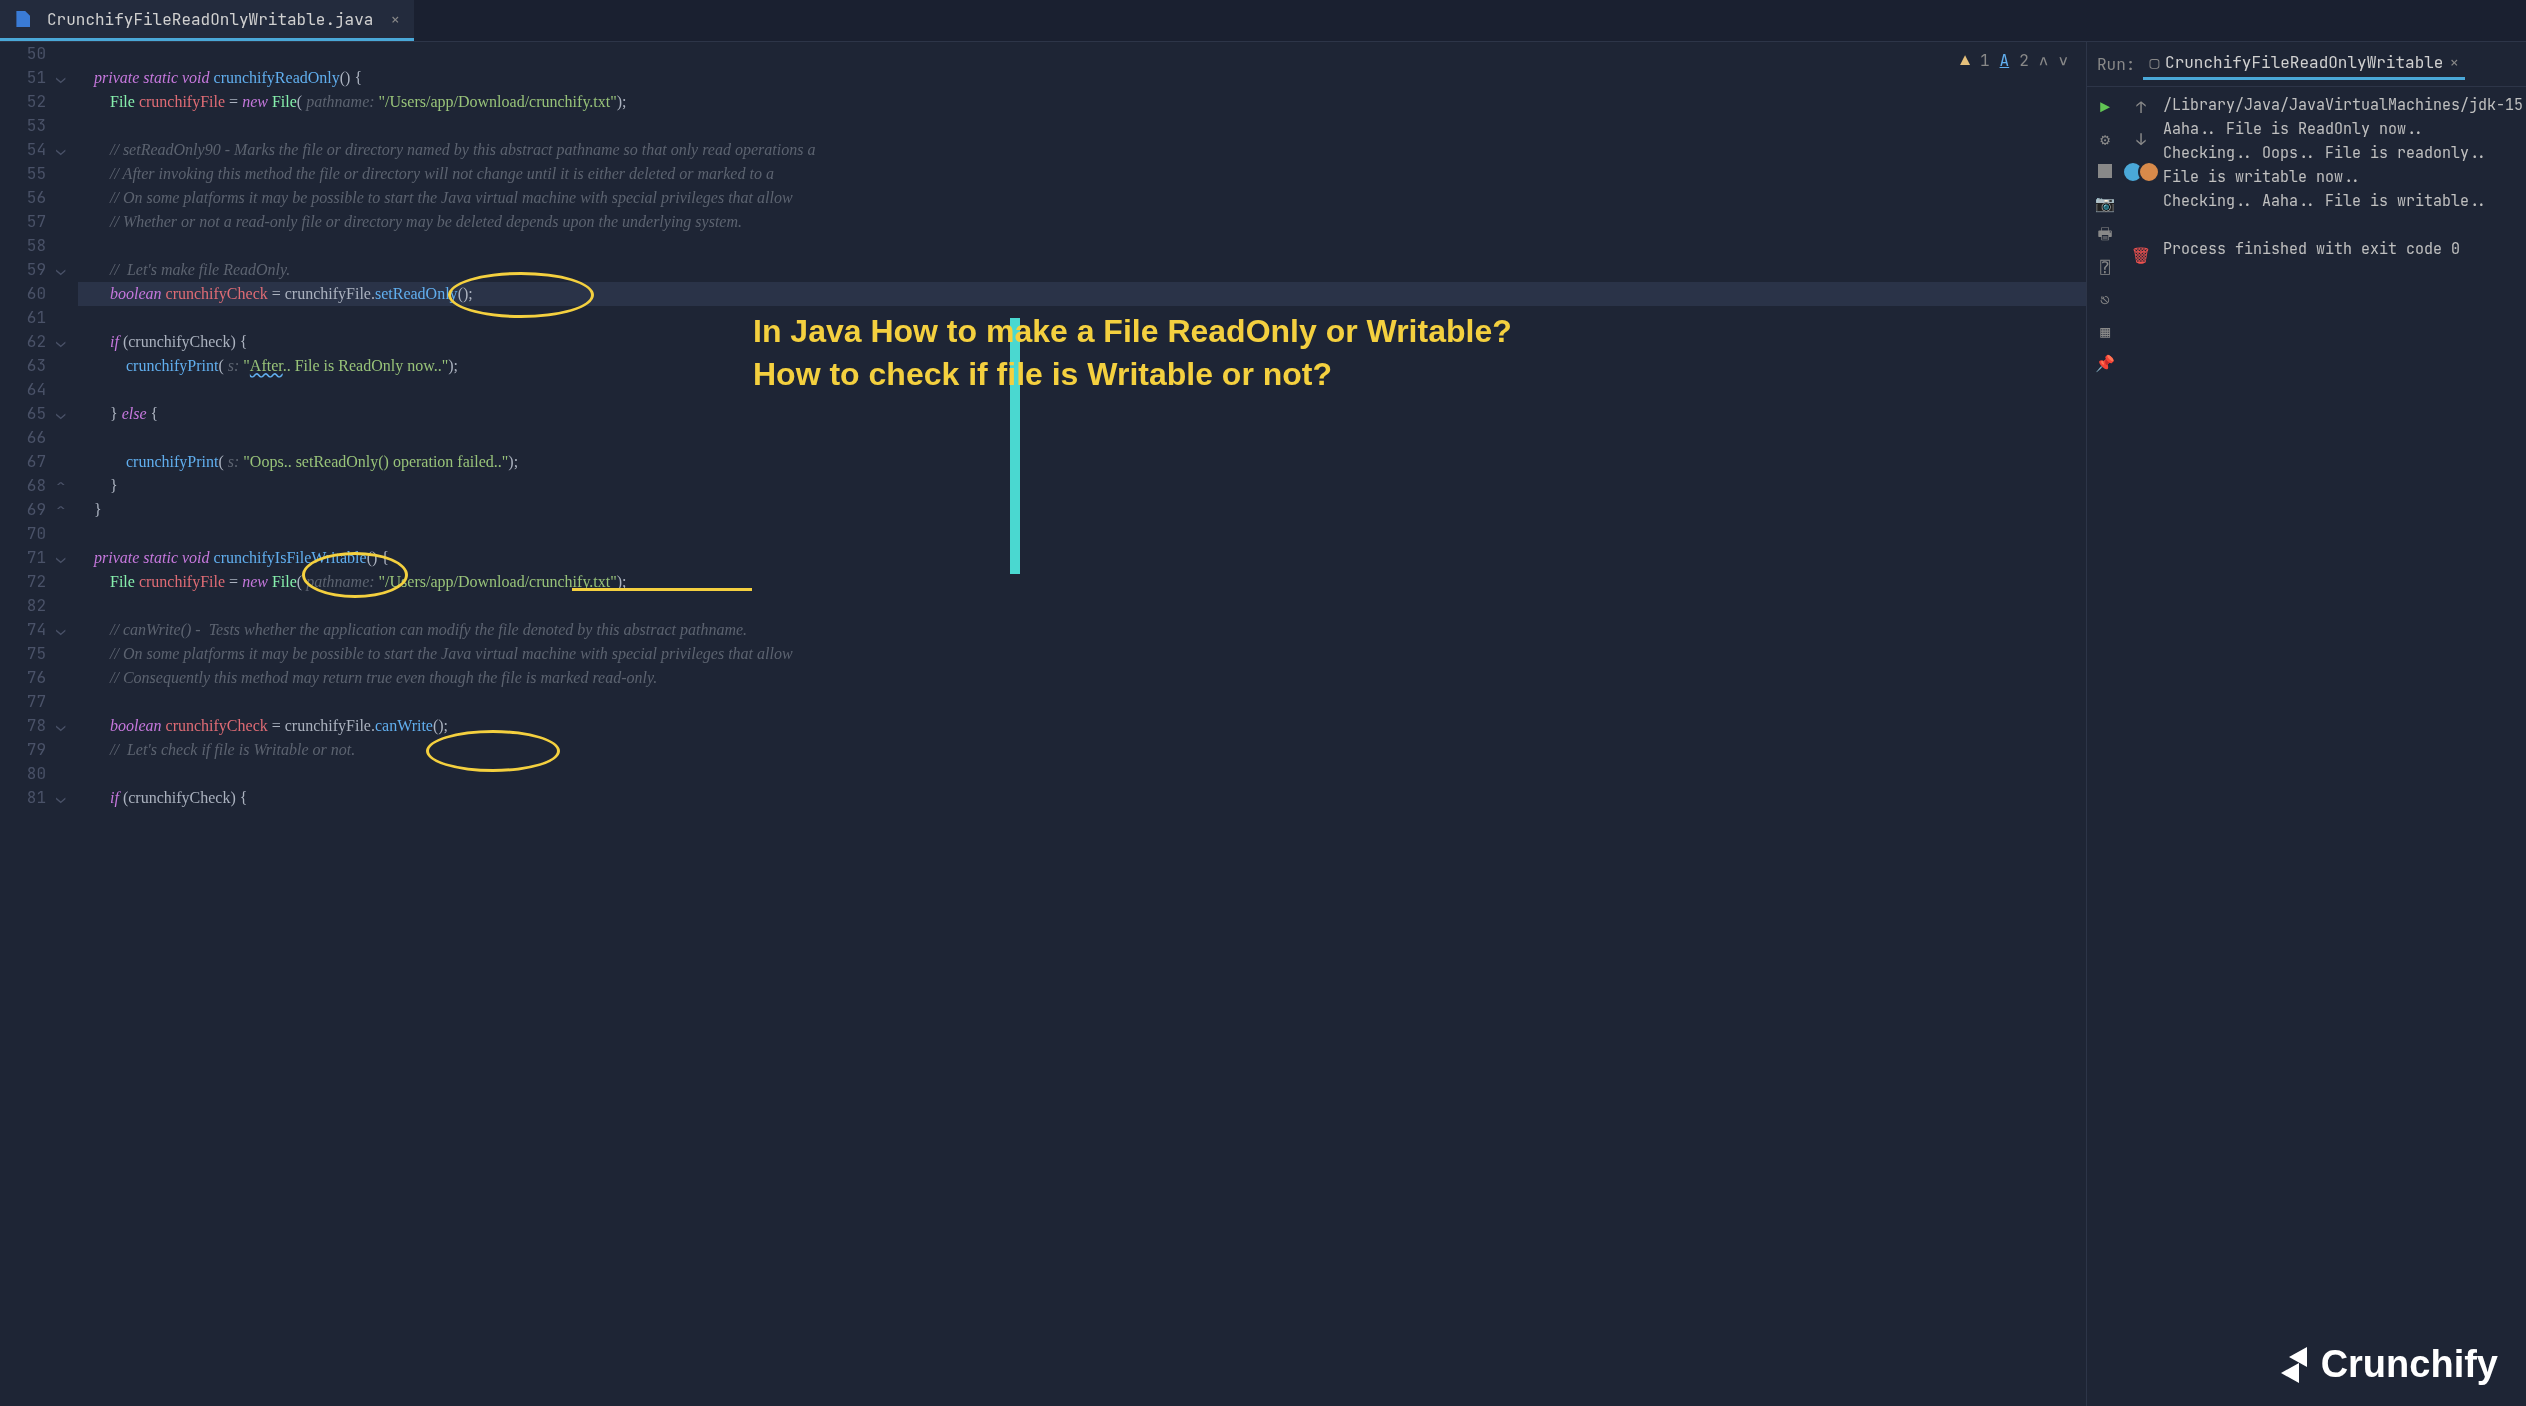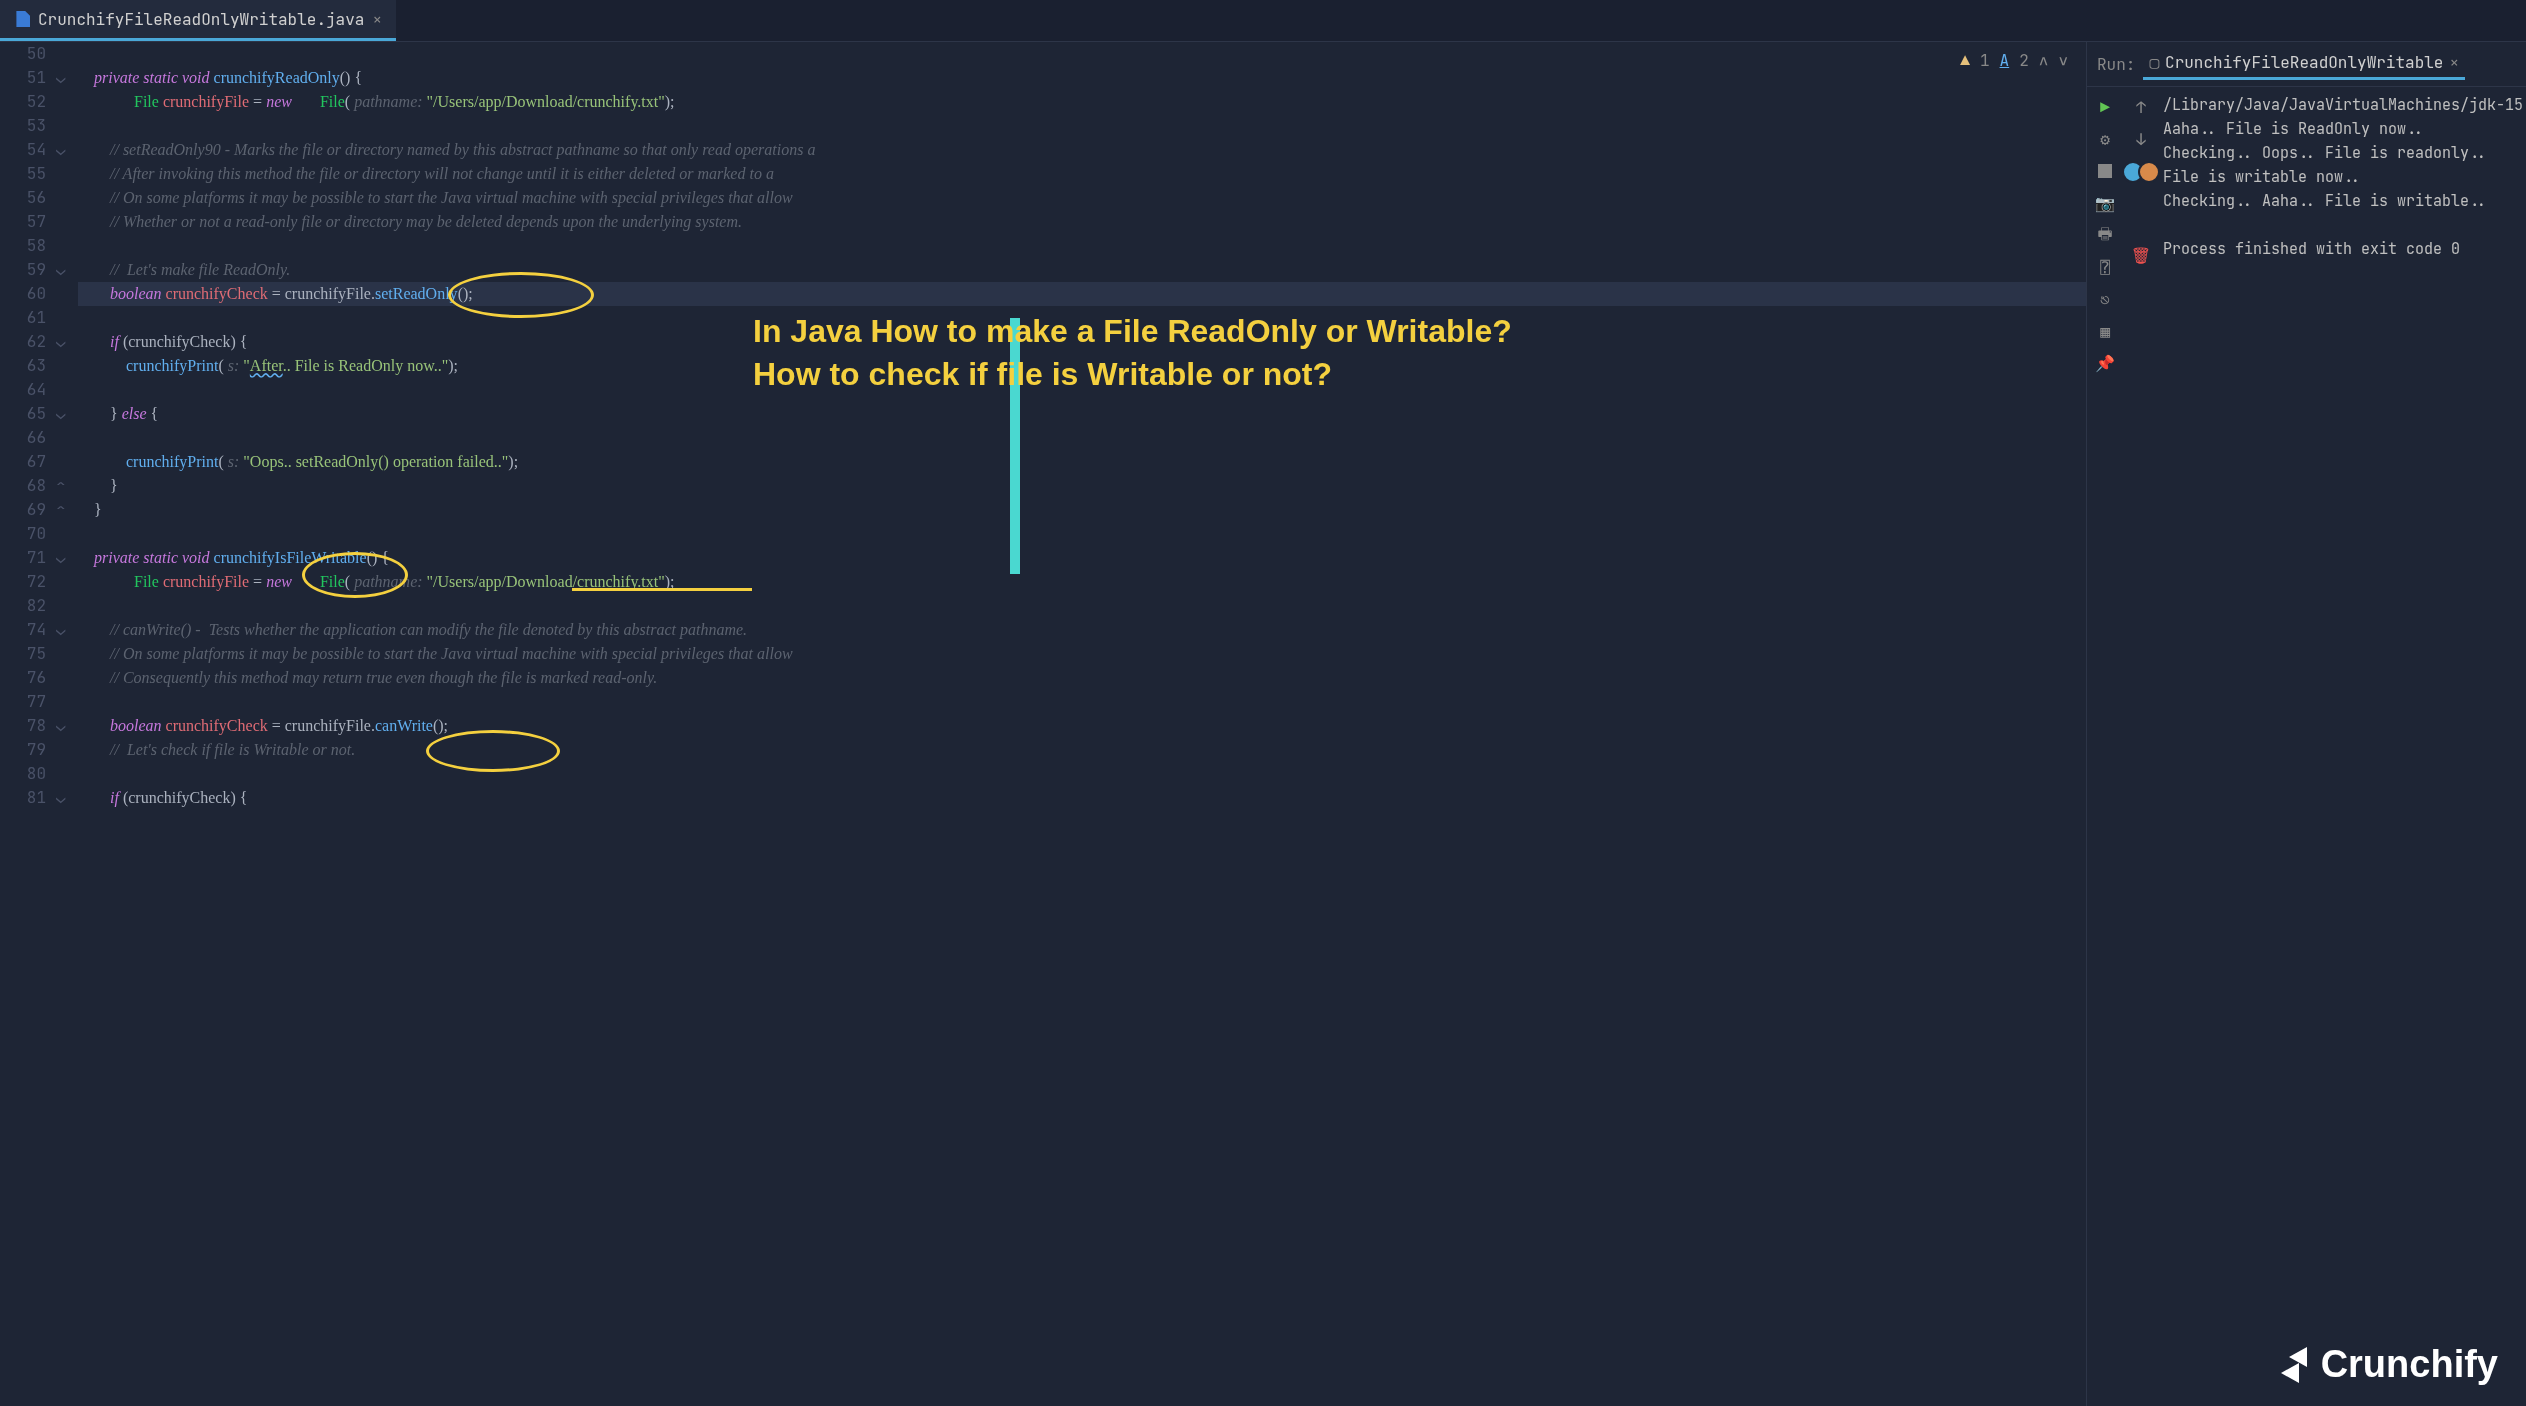--- a/index.html
+++ b/index.html
@@ -18,21 +18,21 @@
   background: #1a2030;
   display: flex;
   border-bottom: 1px solid #2d3548;
 }
 .tab {
   display: flex;
   align-items: center;
   padding: 0 14px;
   background: #232b3d;
   border-bottom: 3px solid #4aa8d8;
-  gap: 8px;
+  gap: 17px;
   color: #d0d0d0;
 }
 .close-x { color: #888; cursor: pointer; }
 .file-icon {
   width: 16px; height: 16px;
   display: inline-block;
   background: #3a7bd5;
   clip-path: polygon(15% 0, 70% 0, 100% 30%, 100% 100%, 15% 100%);
 }
 .main {
@@ -51,21 +51,21 @@
   color: #4a5268;
   user-select: none;
 }
 .fold-gutter {
   width: 22px;
   color: #4a5268;
 }
 .line { height: 24px; line-height: 24px; white-space: pre; }
 .code-area { flex: 1; font-family: Liberation Serif, serif; }
 .kw { color: #c678dd; font-style: italic; }
-.type { color: #22c55e; margin-left: 24px; }
+.type { color: #86efac; }
 .ident { color: #e06c75; }
 .method { color: #61afef; }
 .str { color: #98c379; }
 .comment { color: #5c6370; font-style: italic; }
 .param-hint { color: #5c6370; font-style: italic; }
 .highlight-line { background: #2a3348; }
 
 .warnings {
   position: absolute;
   top: 8px;

